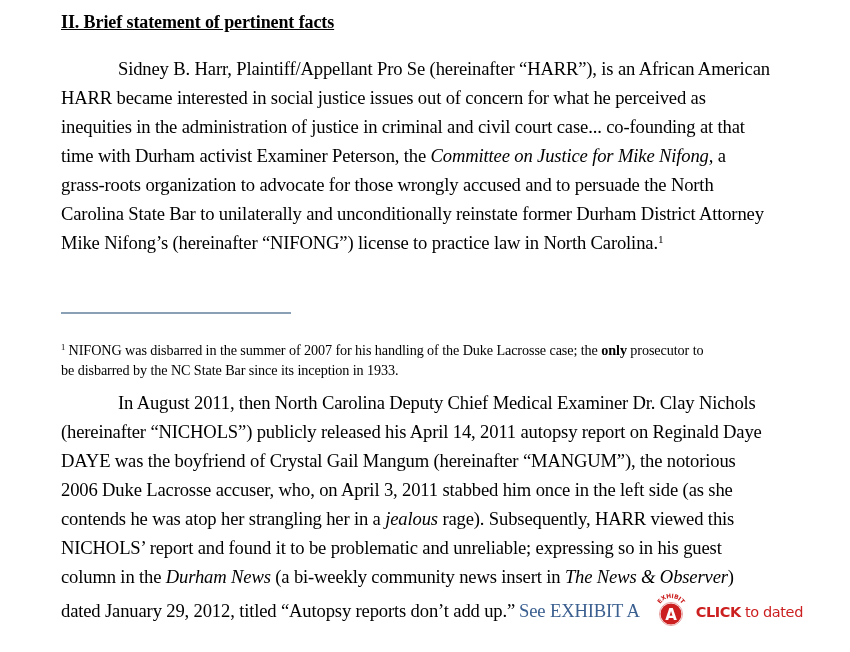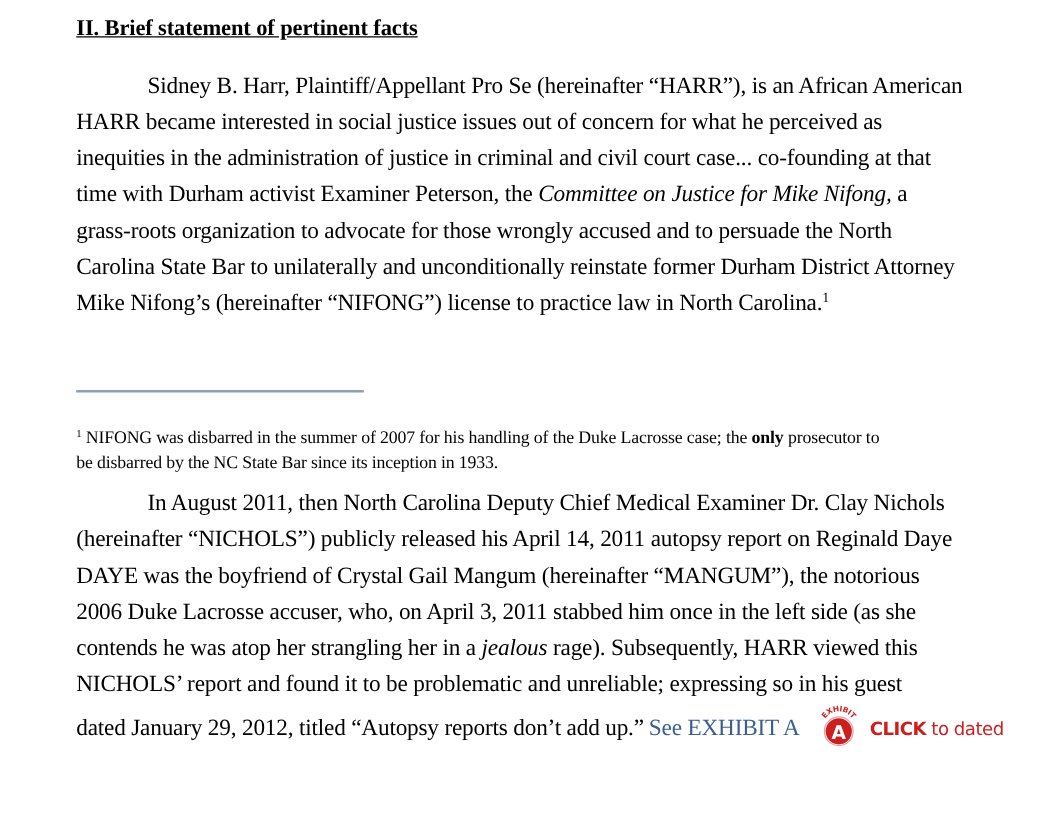--- a/index.html
+++ b/index.html
@@ -125,20 +125,21 @@
     <span class="line">be disbarred by the NC State Bar since its inception in 1933.</span>
   </div>
 
   <div class="para" id="p2">
     <span class="line indent">In August 2011, then North Carolina Deputy Chief Medical Examiner Dr. Clay Nichols</span>
     <span class="line">(hereinafter “NICHOLS”) publicly released his April 14, 2011 autopsy report on Reginald Daye</span>
     <span class="line">DAYE was the boyfriend of Crystal Gail Mangum (hereinafter “MANGUM”), the notorious</span>
     <span class="line">2006 Duke Lacrosse accuser, who, on April 3, 2011 stabbed him once in the left side (as she</span>
     <span class="line"><span>contends he was atop her strangling her in a </span><i>jealous</i><span> rage).  Subsequently, HARR viewed this</span></span>
     <span class="line">NICHOLS’ report and found it to be problematic and unreliable; expressing so in his guest</span>
+    <span class="line"><span>column in the </span><i>Durham News</i><span> (a bi-weekly community news insert in </span><i>The News &amp; Observer</i><span>)</span></span>
     <span class="line"><span>dated January 29, 2012, titled “Autopsy reports don’t add up.”</span><span class="exhibit-link" style="color: rgb(59, 95, 143);">See EXHIBIT A</span><span class="exhibit-badge"><svg width="42" height="36" viewBox="0 0 42 36">
         <defs>
           <path id="arcPath" d="M 8 20 A 13 13 0 0 1 34 20"></path>
         </defs>
         <circle cx="21" cy="23" r="10.5" fill="#cc1f1f"></circle>
         <circle cx="21" cy="23" r="11.5" fill="none" stroke="#e6a0a0" stroke-width="1"></circle>
         <text font-family="DejaVu Sans, sans-serif" font-size="6" font-weight="bold" fill="#cc1f1f"><textPath href="#arcPath" startOffset="50%" text-anchor="middle">EXHIBIT</textPath></text>
         <text x="21" y="29" text-anchor="middle" font-family="DejaVu Sans, sans-serif" font-size="15" font-weight="bold" fill="#ffffff">A</text>
       </svg></span><span class="click-access" style="color: rgb(204, 31, 31);"><span class="click-word">CLICK</span><span> to dated</span></span></span>
   </div>

